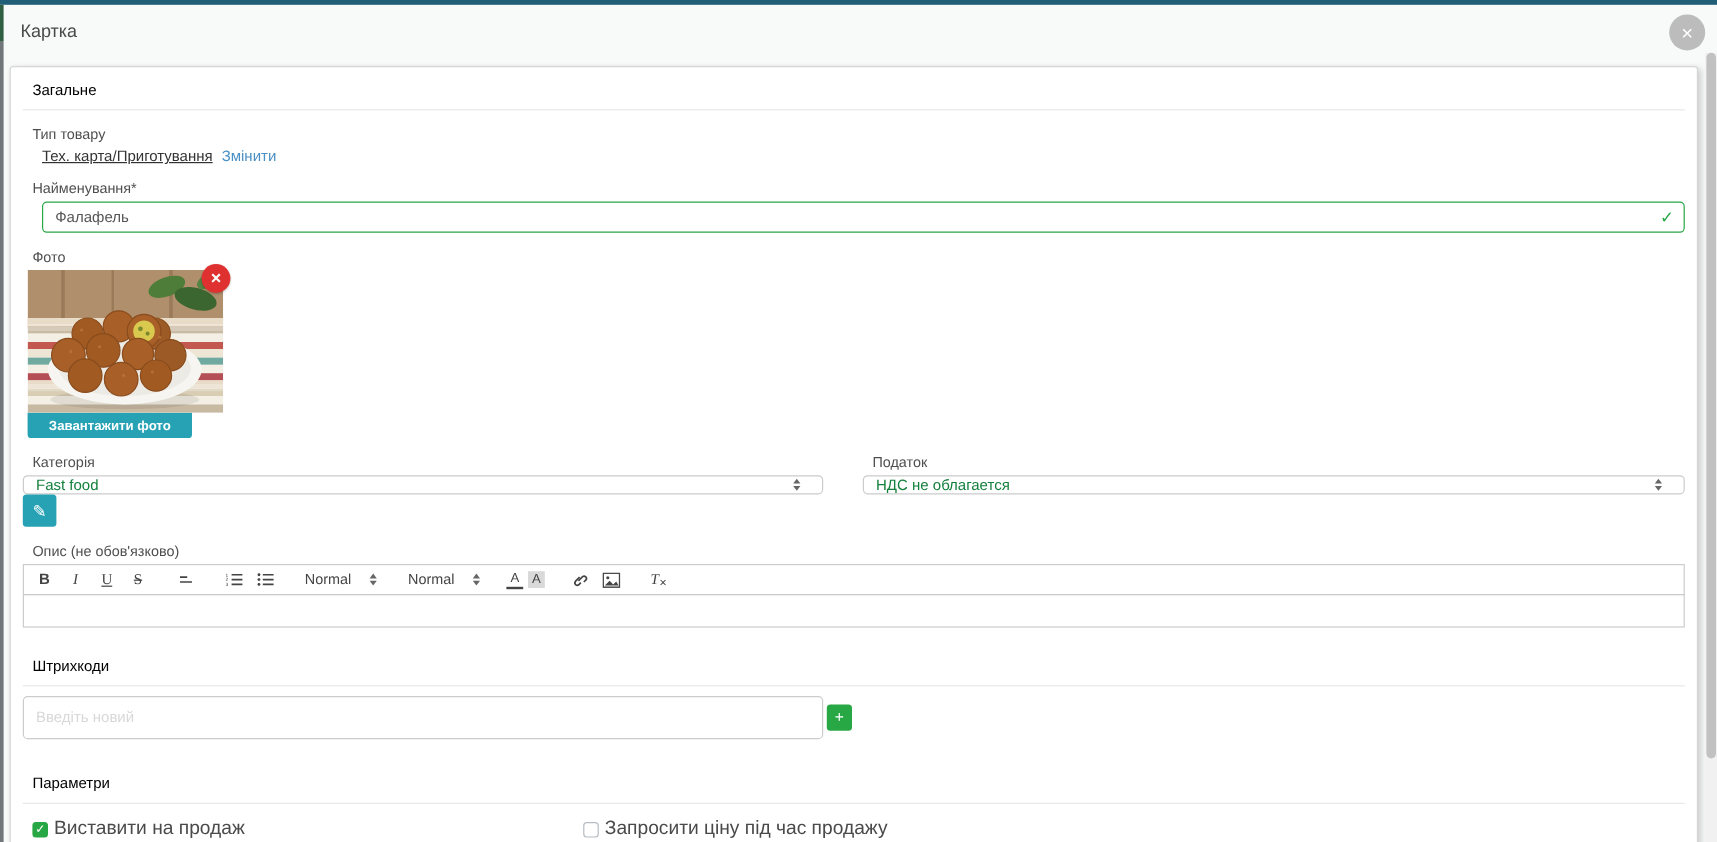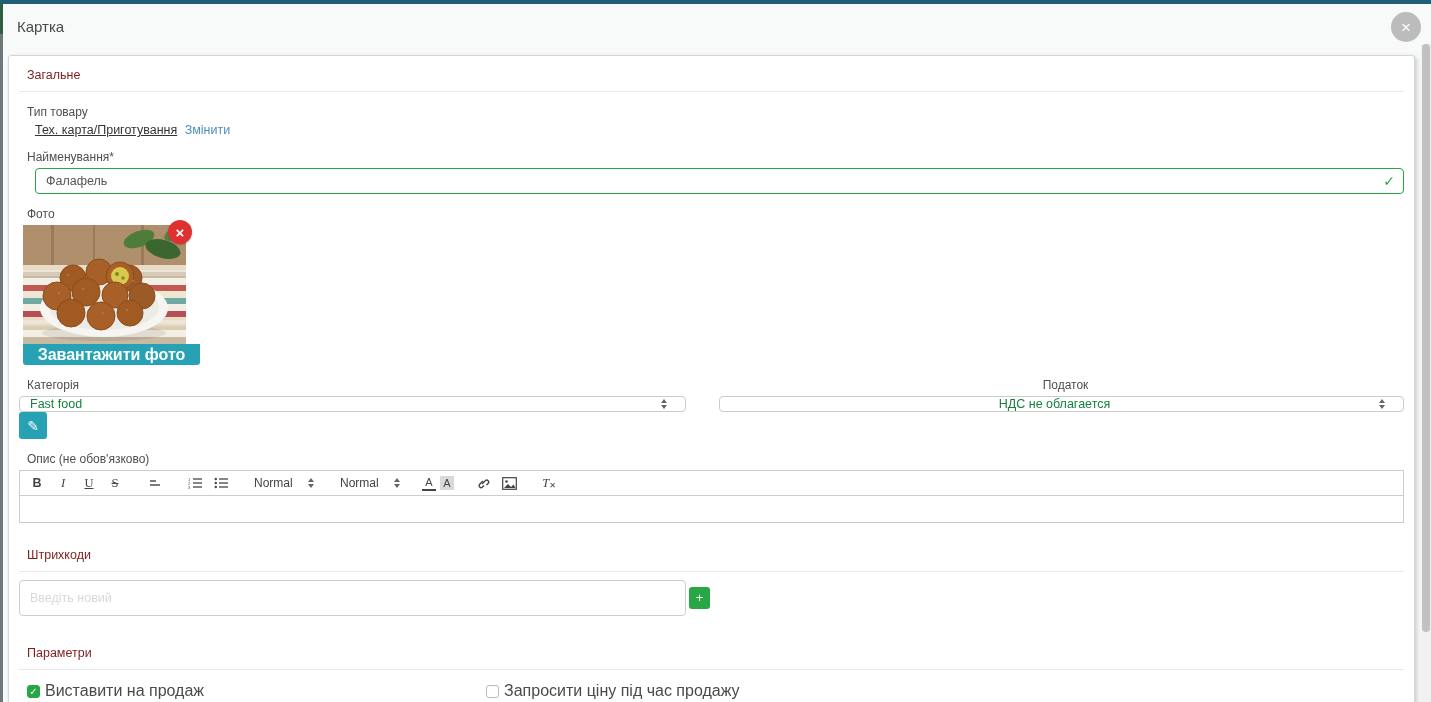--- a/index.html
+++ b/index.html
@@ -14,46 +14,46 @@
 
   .modal-title { position:absolute; top:18px; left:17px; font-size:15px; color:#4a4a4a; }
   .close-btn { position:absolute; top:12px; right:10px; width:30px; height:30px; border-radius:50%;
     background:#bcbcbc; color:#fff; font-size:17px; line-height:29px; text-align:center;
     cursor:pointer; border:none; }
 
   .card { position:absolute; left:8px; top:55px; width:1407px; height:780px;
     background:#fff; border:1px solid #d6d6d6; border-radius:3px;
     box-shadow:2px 2px 5px rgba(0,0,0,.18); padding:9px 10px 0 10px; }
 
-  .section-heading { font-size:12.5px; color:#7f1d1d; padding:3px 0 9px 8px; }
+  .section-heading { font-size:12.5px; color:#000000; padding:3px 0 9px 8px; }
   .hr { border:none; border-top:1px solid #e8e8e8; height:0; }
 
   .field-label { font-size:12px; color:#4f4f4f; margin:13px 0 4px 8px; }
   .type-row { margin:0 0 0 16px; font-size:12.5px; }
   .type-value { color:#333; text-decoration:underline; cursor:pointer; }
   .type-change { color:#4a90c4; cursor:pointer; margin-left:4px; }
 
   .text-input { width:100%; height:26px; border:1px solid #ccc; border-radius:4px;
     padding:0 26px 0 10px; font-size:12.5px; color:#555;
     font-family:"Liberation Sans","DejaVu Sans",sans-serif; outline:none; }
   .name-wrap { position:relative; margin:0 0 2px 16px; }
   .name-wrap .text-input { border:1px solid #28a745; }
   .valid-check { position:absolute; right:9px; top:5px; color:#28a745; font-size:14px; font-weight:bold; }
 
   .photo-block { position:relative; width:163px; margin-left:4px; }
   .photo-img { display:block; width:163px; height:119px; }
   .photo-delete { position:absolute; top:-5px; right:-6px; width:24px; height:24px; border-radius:50%;
     background:#e03131; color:#fff; border:none; font-size:15px; font-weight:bold; line-height:23px;
     text-align:center; cursor:pointer; box-shadow:0 1px 2px rgba(0,0,0,.25); }
-  .upload-btn { display:block; width:177px; height:21px; background:#27a2b4; color:#fff;
-    border:none; border-radius:0 0 3px 3px; font-size:16px; font-weight:bold; cursor:pointer;
+  .upload-btn { display:block; width:137px; height:21px; background:#27a2b4; color:#fff;
+    border:none; border-radius:0 0 3px 3px; font-size:11px; font-weight:bold; cursor:pointer;
     font-family:"Liberation Sans","DejaVu Sans",sans-serif; }
 
   .two-col { display:flex; gap:33px; }
-  .col-left { width:667px; } .col-right { flex:1;text-align:center; }
+  .col-left { width:667px; } .col-right { flex:1; }
   .select { height:16px; border:1px solid #ccc; border-radius:4px; background:#fff;
     display:flex; align-items:center; padding:0 18px 0 10px; color:#15803d; cursor:pointer; }
   .select .sel-text { flex:1; font-size:12.5px; }
   .arrows { display:flex; flex-direction:column; gap:2px; align-items:center; }
   .arrows i { display:block; width:0; height:0; border-left:3.5px solid transparent; border-right:3.5px solid transparent; }
   .arrows .up { border-bottom:4px solid #666; } .arrows .dn { border-top:4px solid #666; }
 
   .pencil-btn { width:28px; height:27px; background:#27a2b4; border:none; border-radius:3px;
     color:#fff; font-size:14px; cursor:pointer; margin-top:0; }
 

